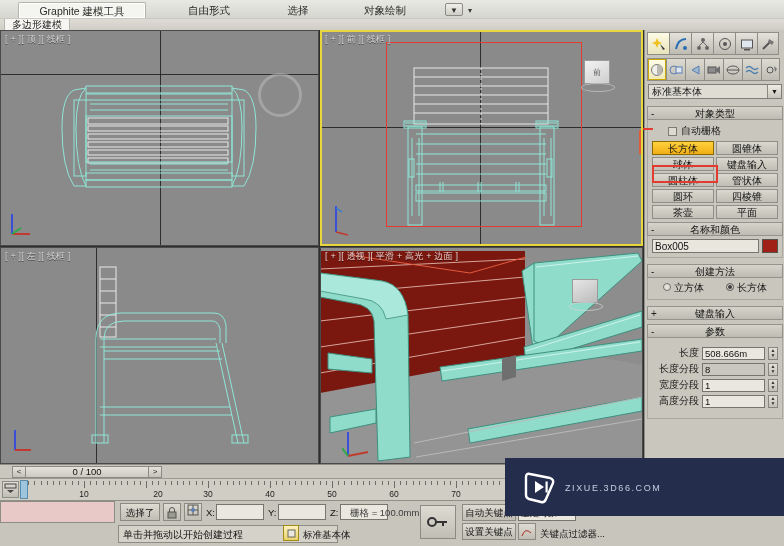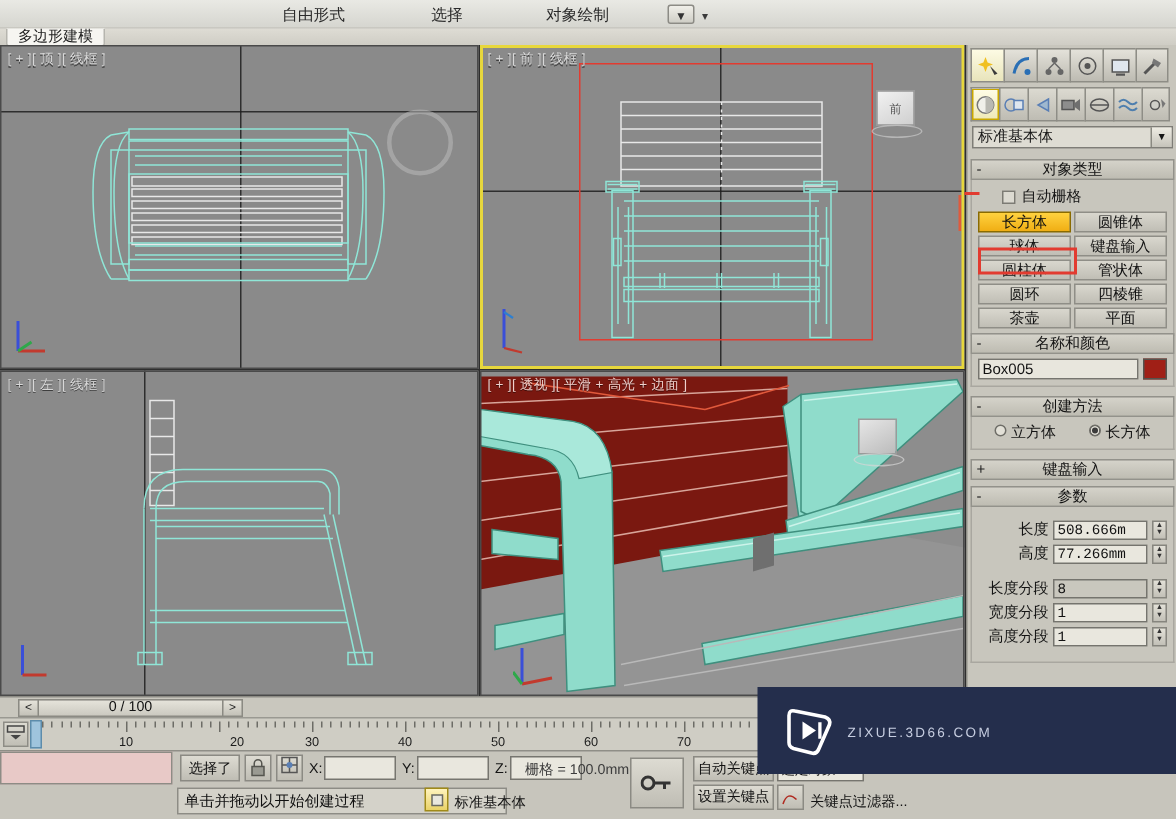--- a/index.html
+++ b/index.html
@@ -179,21 +179,21 @@
   }
   .swatch { width:16px; height:14px; border:1px solid #54534e; }
   .radiorow { display:flex; justify-content:space-around; font-size:10px; color:#151515; align-items:center; }
   .radio { width:8px; height:8px; border-radius:50%; border:1px solid #6f6e68; background:#e2e0d7; display:inline-block; margin-right:3px;}
   .radio.on { background:#3b3b3b; box-shadow:0 0 0 1px #e2e0d7 inset; }
   .prow { display:flex; align-items:center; justify-content:flex-end; gap:3px; margin-bottom:2px; }
   .plabel { font-size:10px; color:#141414; }
   .pfield {
     width:63px; height:13px; background:#e9e7de; border:1px solid #75746e;
     font-size:9.5px; color:#121212; line-height:12px; padding-left:2px;
-    font-family:Liberation Mono, monospace;
+    font-family:Liberation Sans, sans-serif;
   }
   .pfield.grey { background:#c9c7be; }
   .spin {
     width:10px; height:13px; border:1px solid #86857e;
     background:linear-gradient(180deg,#e3e1d8,#c2c0b7);
     display:flex; flex-direction:column; align-items:center; justify-content:center;
     font-size:5px; line-height:5px; color:#333;
   }
 
   
@@ -274,20 +274,21 @@
   #wm-en { font-size:9px; color:#c6cde0; letter-spacing:1.6px; margin-top:3px; }
 
   
   .wf { stroke:#8fe6d7; fill:none; stroke-width:1; }
   .wf-w { stroke:#e8e8e8; fill:none; stroke-width:1; }
 </style>
 </head>
 <body>
 
 <div id="ribbon">
+  <div class="ribbon-tab active" style="left:18px;width:128px;">Graphite 建模工具</div>
   <div class="ribbon-tab" style="left:170px;width:78px;">自由形式</div>
   <div class="ribbon-tab" style="left:270px;width:56px;">选择</div>
   <div class="ribbon-tab" style="left:345px;width:80px;">对象绘制</div>
   <div class="ribbon-dd" style="left:445px;">▼</div>
   <div class="ribbon-caret" style="left:468px;">▾</div>
   <div id="ribbon-sub">
     <div id="ribbon-sub-tab">多边形建模</div>
   </div>
 </div>
 
@@ -695,28 +696,20 @@
 
   <div class="rollout" style="top:294px;">
     <div class="rollout-head">
       <span class="pm">-</span>
       <span>参数</span>
     </div>
     <div class="rollout-body" style="padding-top:8px;padding-bottom:8px;">
       <div class="prow">
         <span class="plabel">长度</span>
         <span class="pfield">508.666m</span>
-        <span class="spin">
-            <span>▲</span>
-            <span>▼</span>
-          </span>
-      </div>
-      <div class="prow" style="margin-bottom:9px;">
-        <span class="plabel">高度</span>
-        <span class="pfield">77.266mm</span>
         <span class="spin">
             <span>▲</span>
             <span>▼</span>
           </span>
       </div>
       <div class="prow">
         <span class="plabel">长度分段</span>
         <span class="pfield grey">8</span>
         <span class="spin">
             <span>▲</span>

